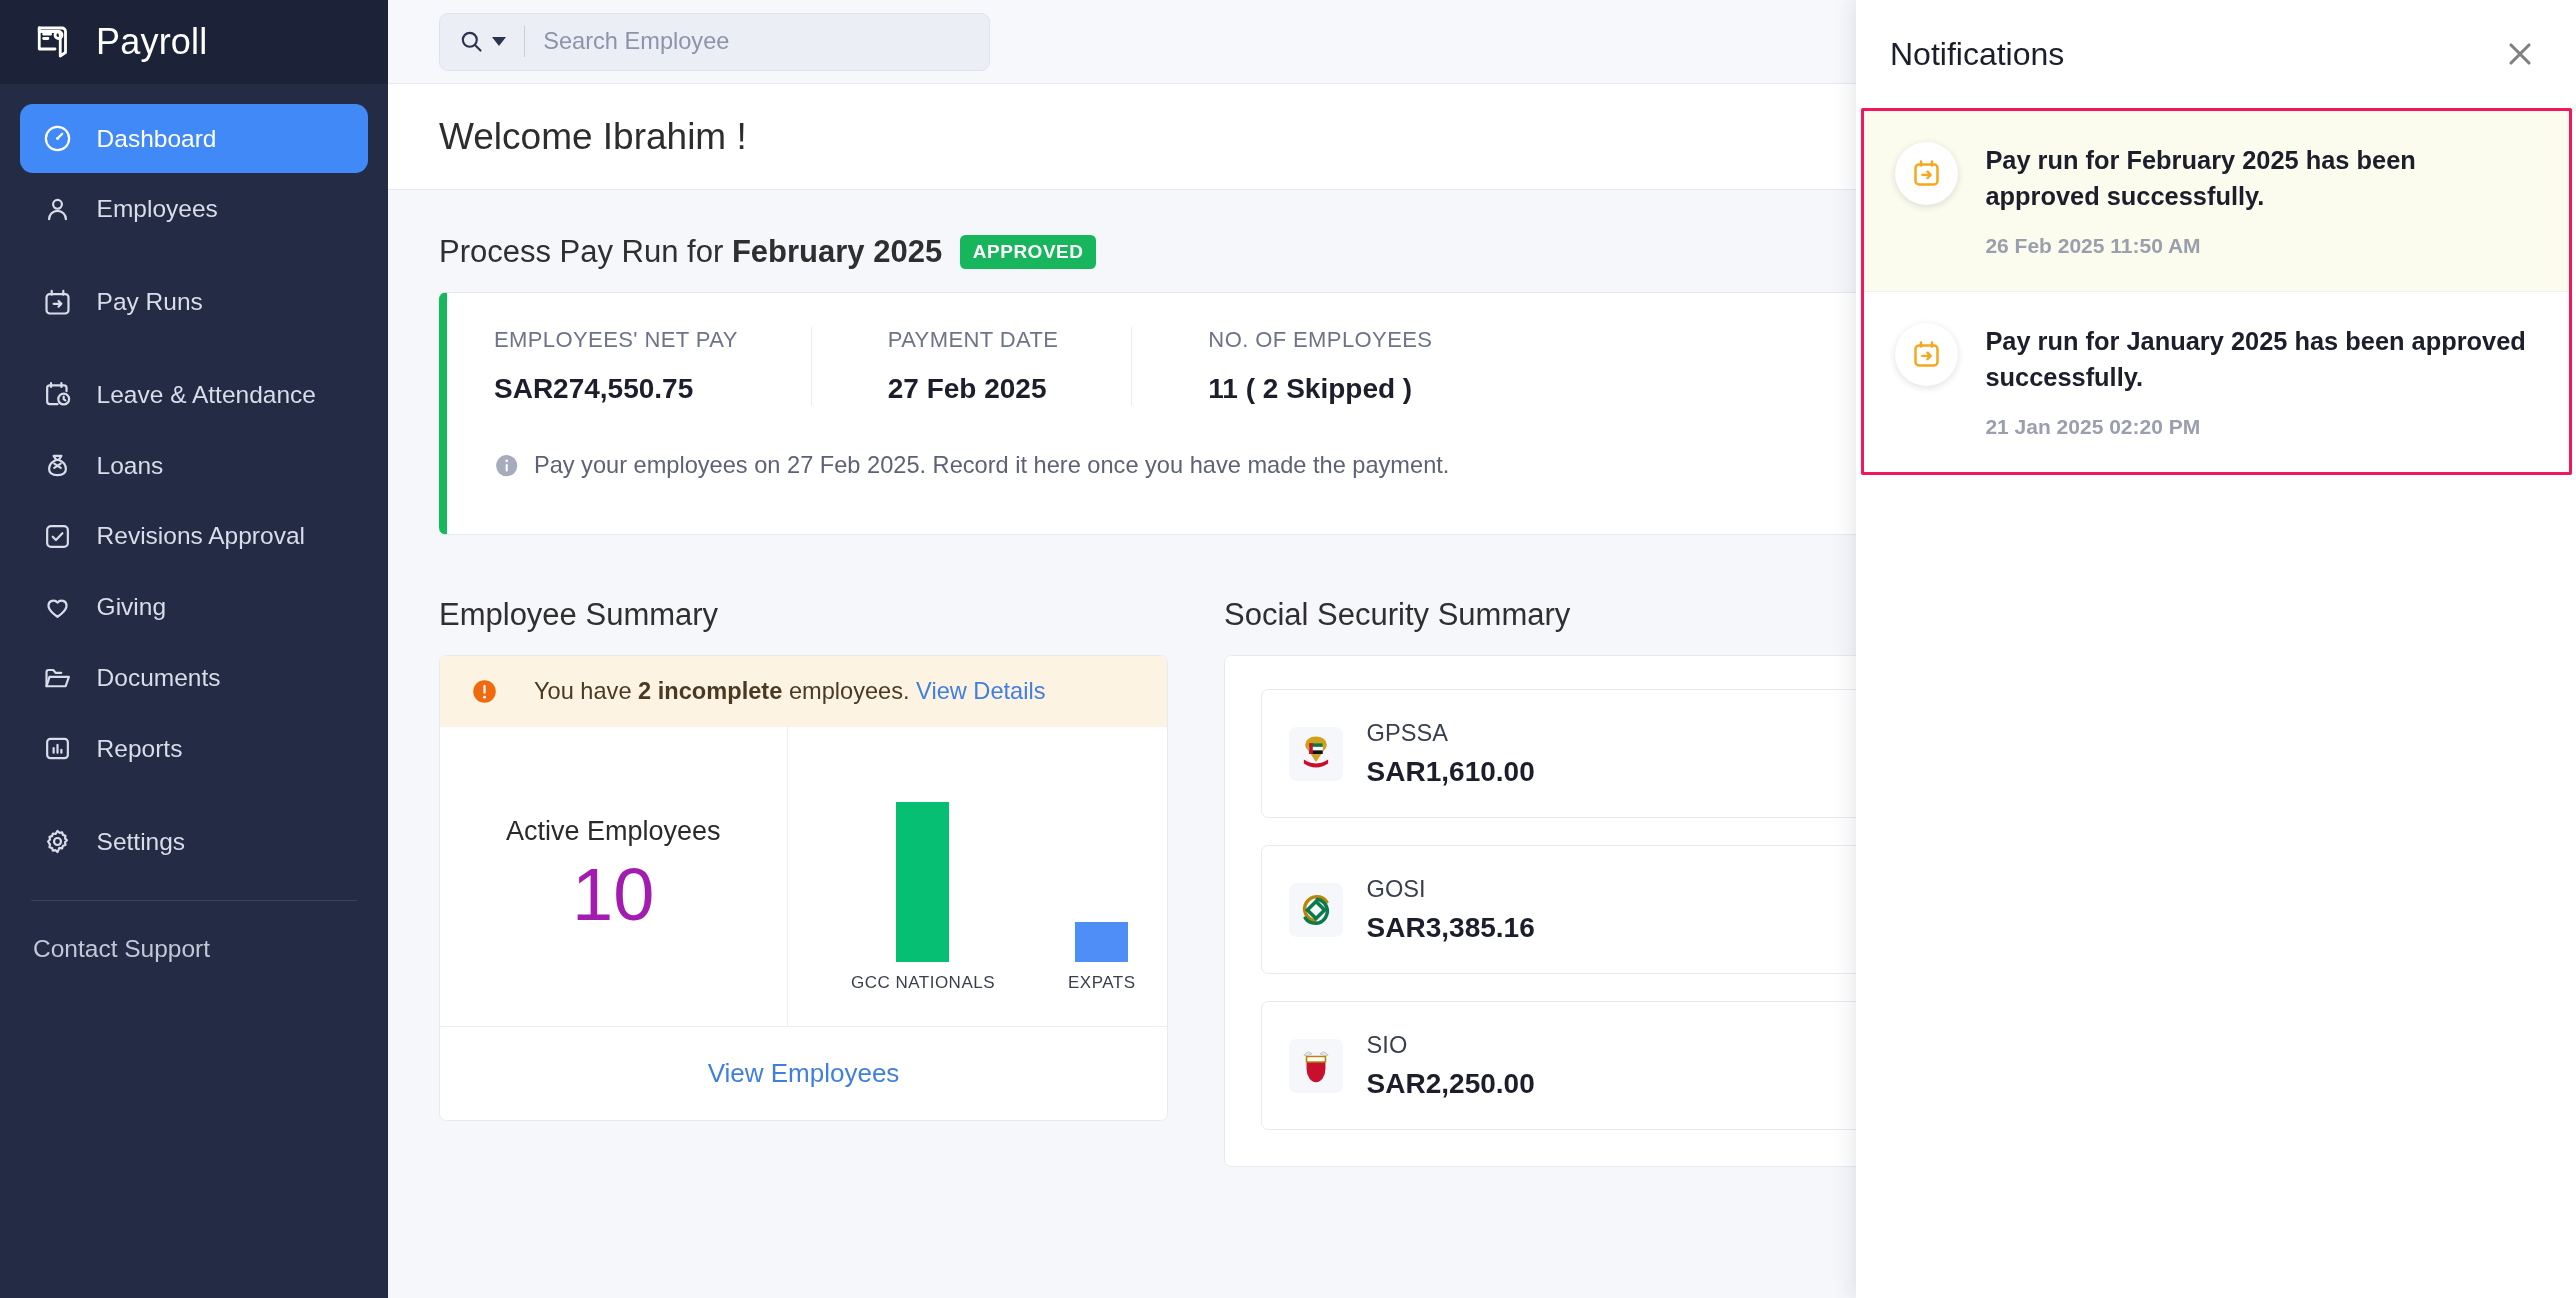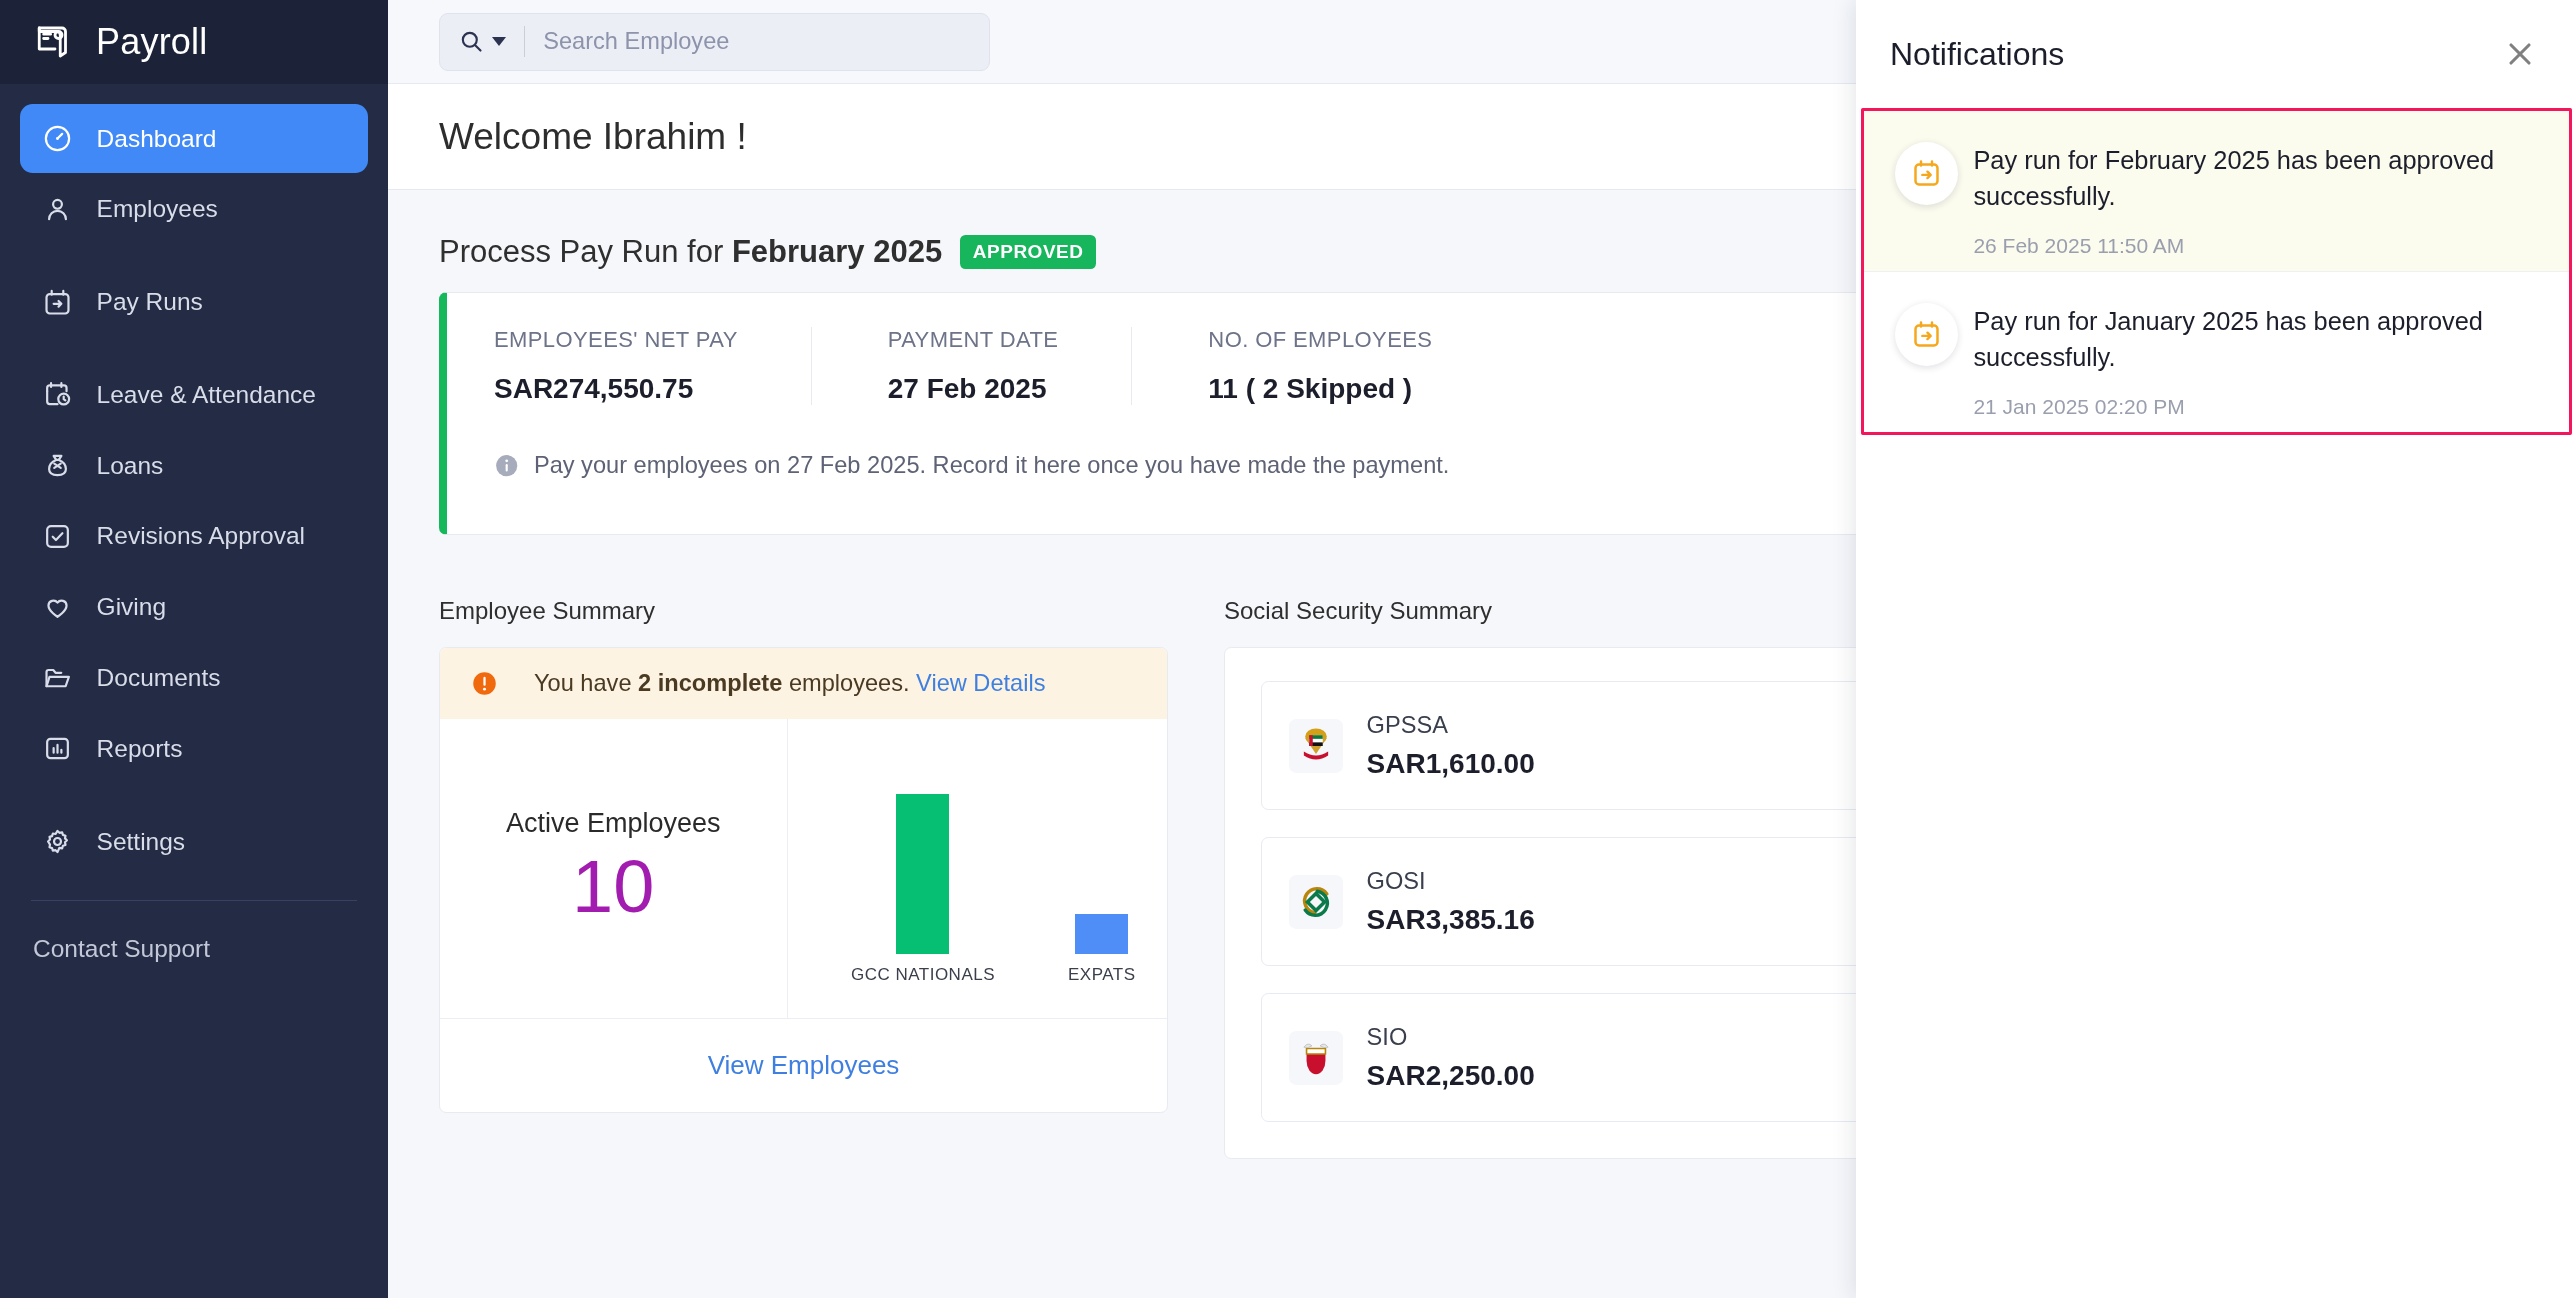--- a/index.html
+++ b/index.html
@@ -136,21 +136,21 @@
     background: #4089f7; color: #fff;
     font-size: 26px; padding: 20px 31px;
     border: none; border-radius: 7.3px; cursor: pointer; white-space: nowrap;
   }
 
   
   .summary-row { display: flex; gap: 56px; padding: 62px 51px 0 51px; }
   .sum-col { flex: 0 0 729px; }
   .sum-col.wide { flex: 1 1 auto; }
   .sum-head { display:flex; align-items: baseline; justify-content: space-between; margin-bottom: 22px; }
-  .sum-title { font-size: 24px; color: #2f2f2f; }
+  .sum-title { font-size: 31px; color: #2f2f2f; }
   .sum-link-muted { font-size: 23.6px; color: #6a6f80; cursor: pointer; }
   .card {
     background:#fff; border:0.9px solid #e8eaf2; border-radius: 7.3px; overflow: hidden;
   }
 
   .alert-strip {
     background: #fdf3e3; display: flex; align-items: center; gap: 36px;
     padding: 22px 31px; font-size: 23.6px; color: #4a3a22;
   }
   .alert-ico { width: 27px; height: 27px; flex:0 0 27px; color:#f1690d; }
@@ -192,21 +192,21 @@
     background: #fff;
     box-shadow: -3.6px 0 20px rgba(20,25,50,.10);
     z-index: 50;
   }
   .notif-head {
     height: 108px; display:flex; align-items:center; padding: 0 38px 0 34px;
   }
   .notif-title { font-size: 32px; color: #1c1f2b; font-weight: 400; }
   .notif-close { margin-left:auto; width: 36px; height: 36px; color: #808080; cursor: pointer; }
   .notif-list { border: 3.6px solid #f4165c; border-radius: 1.8px; margin: 0 3.6px 0 5.4px; }
-  .notif-item { padding: 31px 40px 13px 31px; display:flex; gap: 15px; border-bottom: 0.9px solid #eef0f5; }
+  .notif-item { padding: 31px 40px 33px 31px; display:flex; gap: 27px; border-bottom: 0.9px solid #eef0f5; font-weight: bold; }
   .notif-item.unread { background: #fbfbee; }
   .notif-item:last-child { border-bottom: none; }
   .notif-ico-wrap {
     width: 63px; height: 63px; flex: 0 0 63px; border-radius: 50%;
     background: #fff; box-shadow: 0 1.8px 7.3px rgba(30,35,60,.14);
     display:flex; align-items:center; justify-content:center;
   }
   .notif-ico-wrap svg { width: 33px; height: 33px; color:#f5a81c; }
   .notif-text { font-size: 25.4px; color: #1c1f2b; line-height: 1.42; }
   .notif-time { font-size: 21px; color: #9a9fae; margin-top: 20px; }

